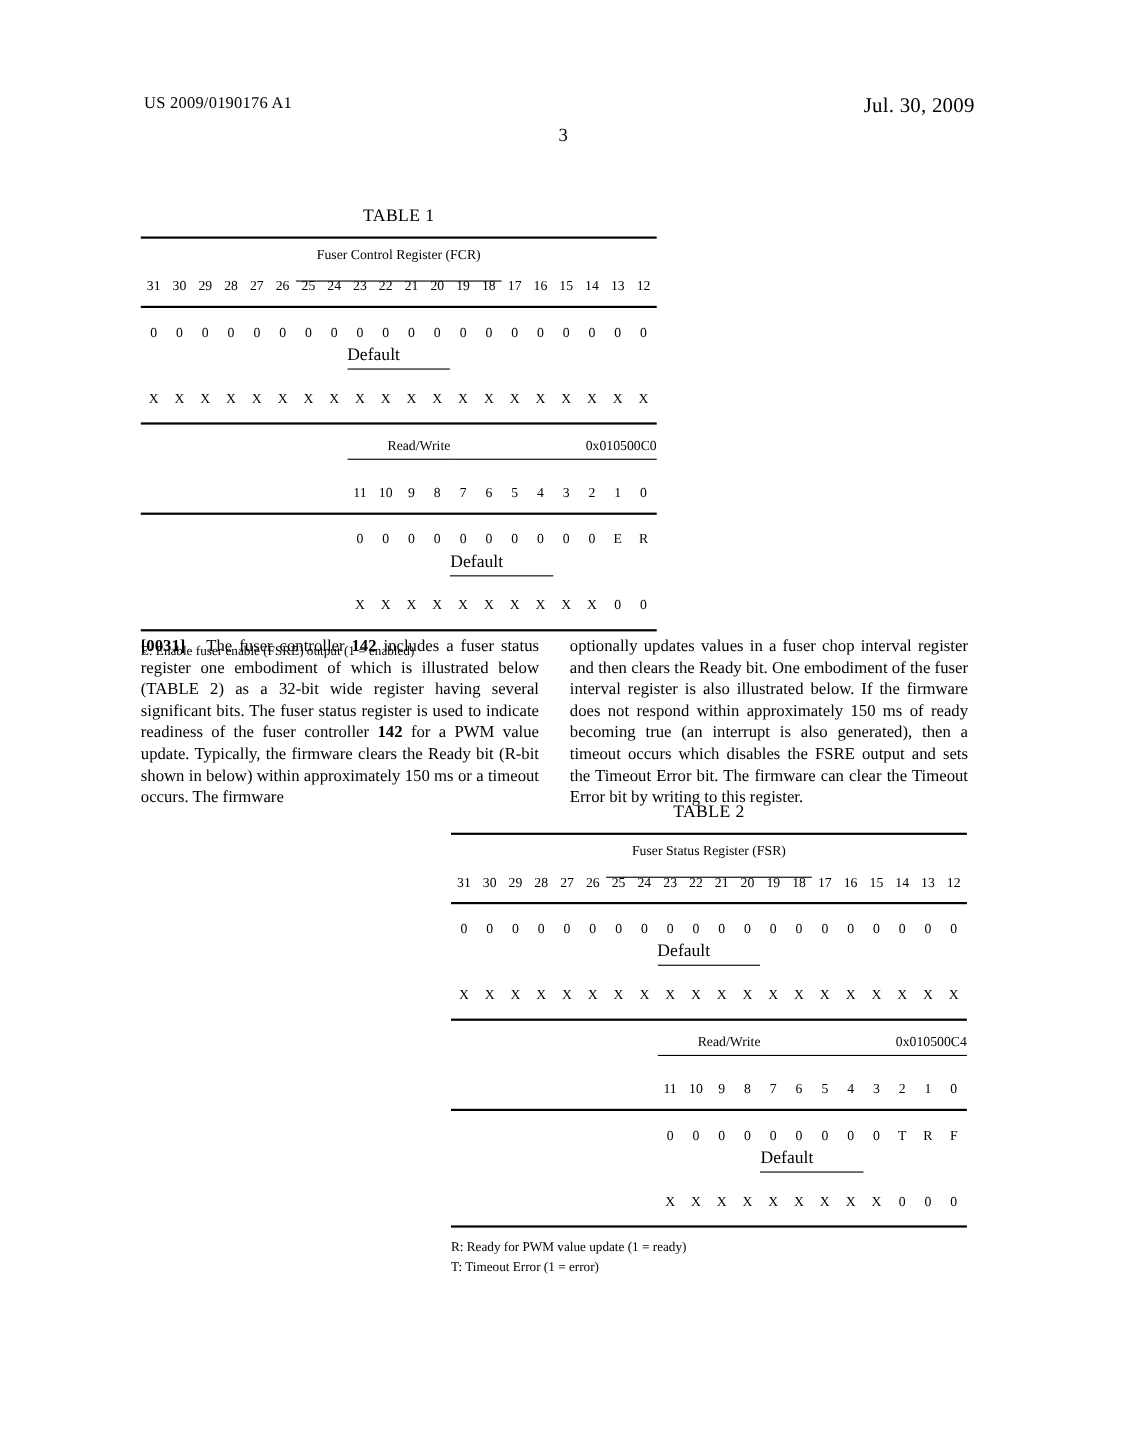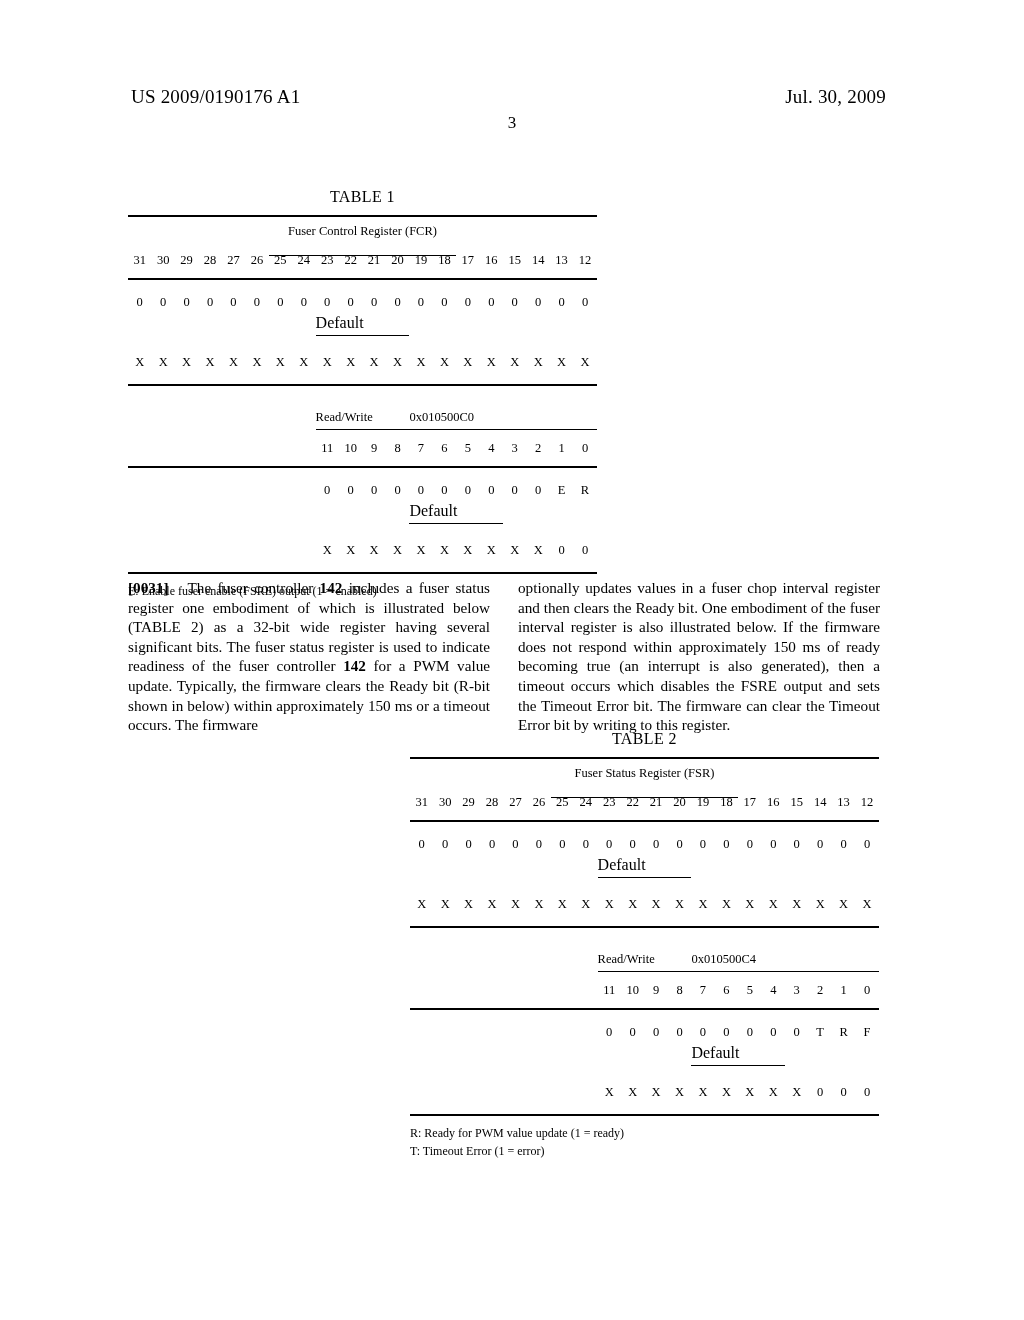--- a/index.html
+++ b/index.html
@@ -21,21 +21,21 @@
     position: absolute;
     left: 0;
     top: 86px;
     width: 1024px;
     height: 26px;
   }
   .pub-number {
     position: absolute;
     left: 131px;
     top: 0;
-    font-size: 19px;
+    font-size: 15px;
     letter-spacing: 0.2px;
     white-space: nowrap;
   }
   .pub-date {
     position: absolute;
     right: 138px;
     top: 0;
     font-size: 19px;
     letter-spacing: 0.2px;
     white-space: nowrap;
@@ -123,23 +123,22 @@
 
   
   .meta-row {
     position: relative;
     height: 26px;
   }
   .meta-item {
     position: absolute;
     top: 0;
     font-size: 12.5px;
-    text-align: left;
+    text-align: right;
     white-space: nowrap;
-    margin-top: 12px;
   }
   .meta-item .u {
     display: block;
     border-bottom: 1.1px solid #000;
     padding-bottom: 4px;
   }
 
   
   .footnotes {
     margin-top: 9px;

